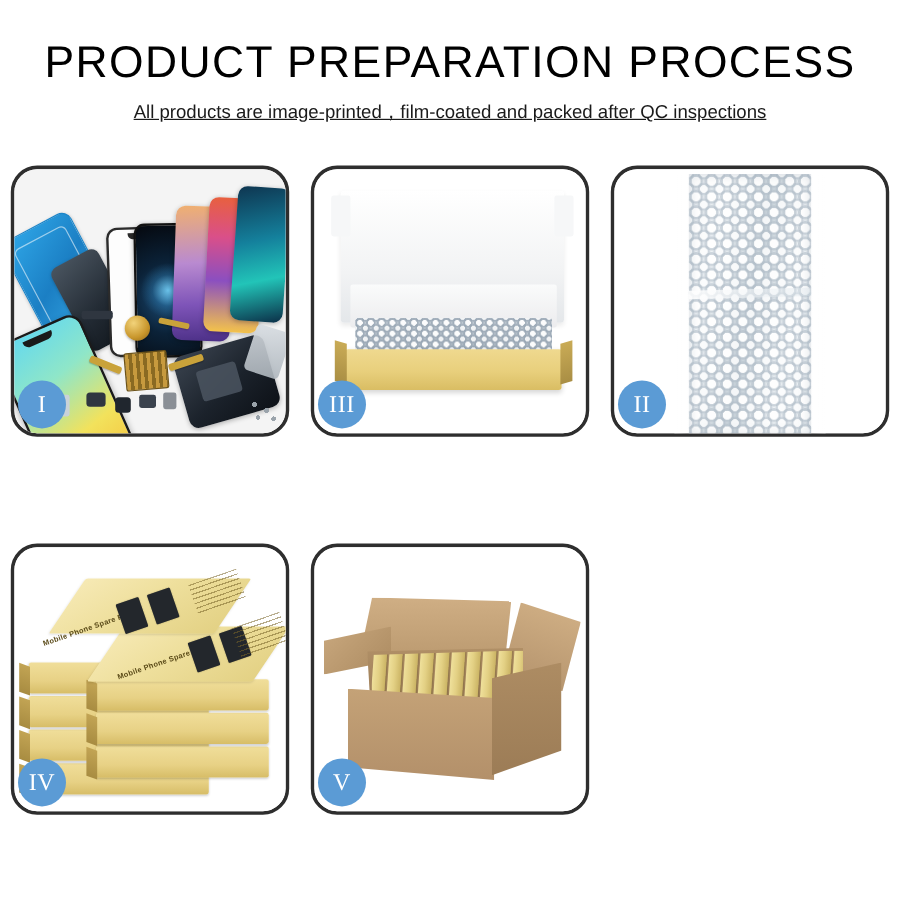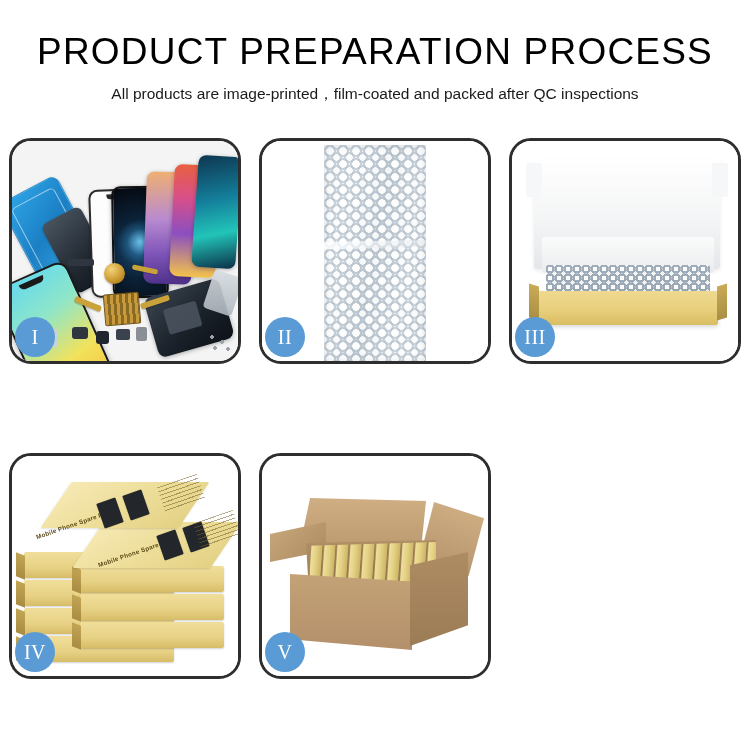--- a/index.html
+++ b/index.html
@@ -13,21 +13,21 @@
   
   .header{width:750px;text-align:center;padding-top:31px;}
   .title{
     font-family:"Liberation Sans",sans-serif;
     font-size:37px;font-weight:400;letter-spacing:1.2px;
     color:#000;line-height:42px;white-space:nowrap;
   }
   .subtitle{
     font-family:"Liberation Sans",sans-serif;
     font-size:15.5px;font-weight:400;color:#1a1a1a;
-    line-height:20px;margin-top:11px;white-space:nowrap;
+    line-height:20px;margin-top:11px;white-space:nowrap;text-decoration:underline;
   }
 
   
   .grid{
     position:absolute;left:9px;top:138px;
     width:732px;
     display:grid;
     grid-template-columns:232px 232px 232px;
     grid-template-rows:226px 226px;
     column-gap:18px;row-gap:89px;
@@ -390,42 +390,42 @@
           <div class="smallpart sp4"></div>
           <div class="smallpart sp5"></div>
           <div class="smallpart sp6"></div>
           <div class="screws"></div>
           <div class="tool"></div>
         </div>
       </div>
       <div class="badge">I</div>
     </div>
 
+    <div class="panel panel-3">
+      <div class="panel-clip">
+        <div class="scene">
+          <div class="p3-lid"></div>
+          <div class="p3-foam"></div>
+          <div class="p3-bubbles"></div>
+          <div class="p3-base"></div>
+        </div>
+      </div>
+      <div class="badge">III</div>
+    </div>
+
     <div class="panel panel-2">
       <div class="panel-clip">
         <div class="scene">
           <div class="bubble-strip">
             <div class="bw-edge l"></div>
             <div class="bw-edge r"></div>
           </div>
         </div>
       </div>
       <div class="badge">II</div>
-    </div>
-
-    <div class="panel panel-3">
-      <div class="panel-clip">
-        <div class="scene">
-          <div class="p3-lid"></div>
-          <div class="p3-foam"></div>
-          <div class="p3-bubbles"></div>
-          <div class="p3-base"></div>
-        </div>
-      </div>
-      <div class="badge">III</div>
     </div>
 
     <div class="panel panel-4">
       <div class="panel-clip">
         <div class="scene">
           <div class="stack">
 
             <div class="sbox" style="left:6px;top:160px;"></div>
             <div class="sbox" style="left:6px;top:132px;"></div>
             <div class="sbox" style="left:6px;top:104px;"></div>

